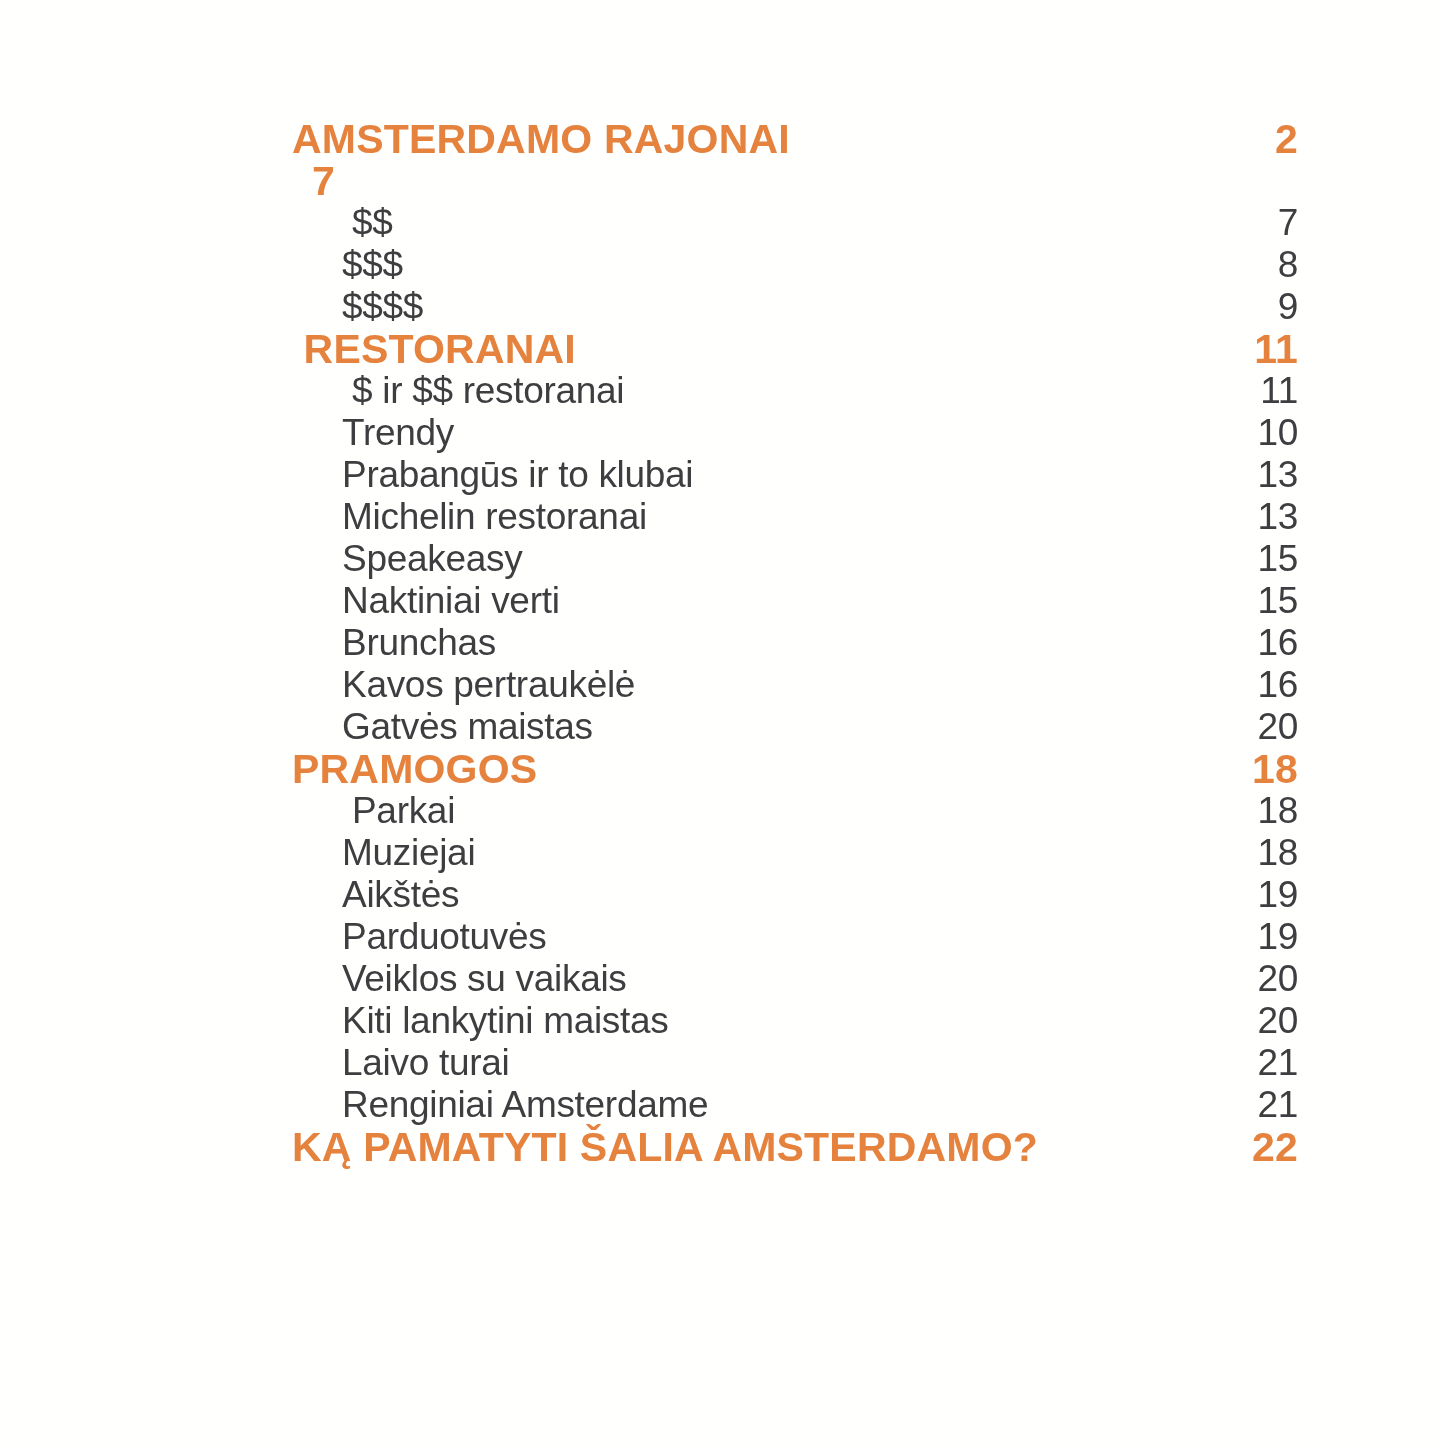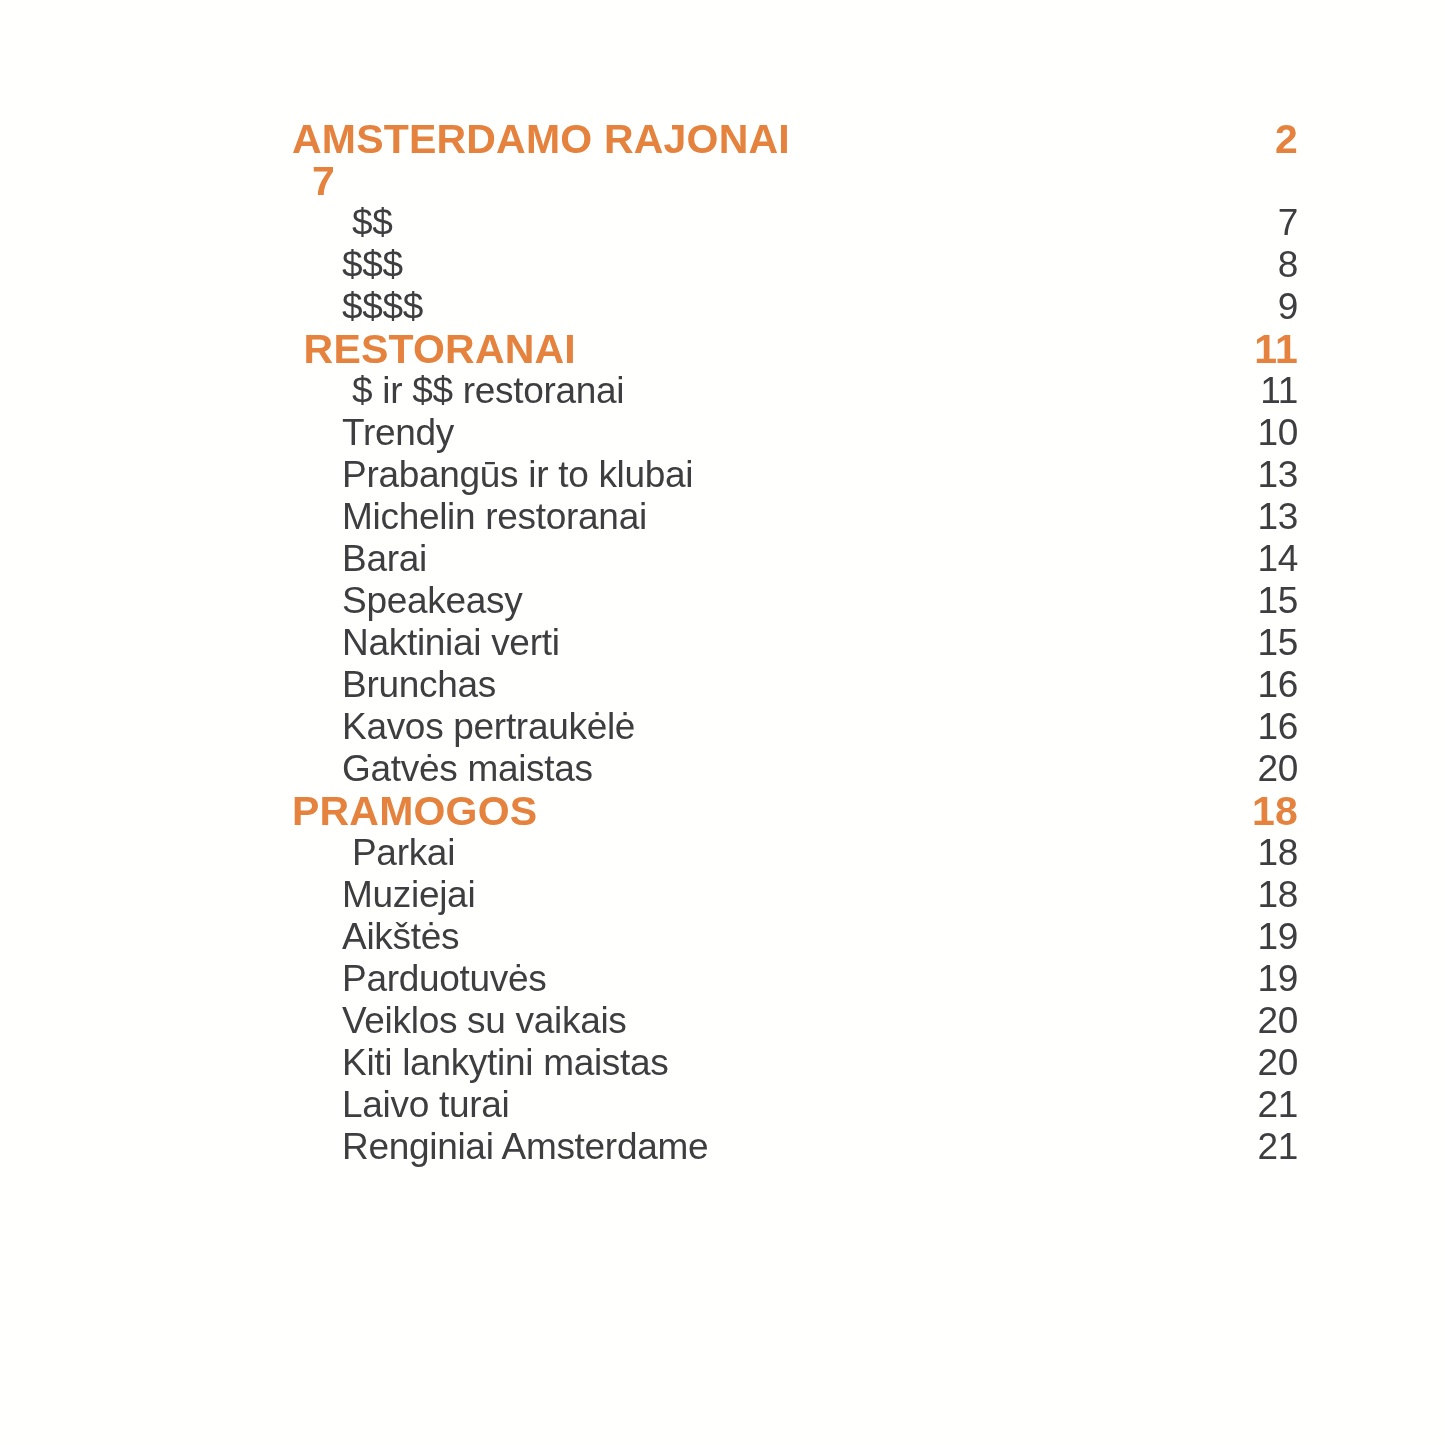--- a/index.html
+++ b/index.html
@@ -95,24 +95,20 @@
   </div>
       <div class="toc-row sub">
     <span class="label">Prabangūs ir to klubai</span>
     <span class="pagenum">13</span>
   </div>
       <div class="toc-row sub">
     <span class="label">Michelin restoranai</span>
     <span class="pagenum">13</span>
   </div>
       <div class="toc-row sub">
-    <span class="label">Barai</span>
-    <span class="pagenum">14</span>
-  </div>
-      <div class="toc-row sub">
     <span class="label">Speakeasy</span>
     <span class="pagenum">15</span>
   </div>
       <div class="toc-row sub">
     <span class="label">Naktiniai verti</span>
     <span class="pagenum">15</span>
   </div>
       <div class="toc-row sub">
     <span class="label">Brunchas</span>
     <span class="pagenum">16</span>
@@ -154,14 +150,18 @@
     <span class="pagenum">20</span>
   </div>
       <div class="toc-row sub">
     <span class="label">Laivo turai</span>
     <span class="pagenum">21</span>
   </div>
       <div class="toc-row sub">
     <span class="label">Renginiai Amsterdame</span>
     <span class="pagenum">21</span>
   </div>
+      <div class="toc-row section">
+    <span class="label">KĄ PAMATYTI ŠALIA AMSTERDAMO?</span>
+    <span class="pagenum">22</span>
+  </div>
     </nav>
 </main>
 
 </body></html>

